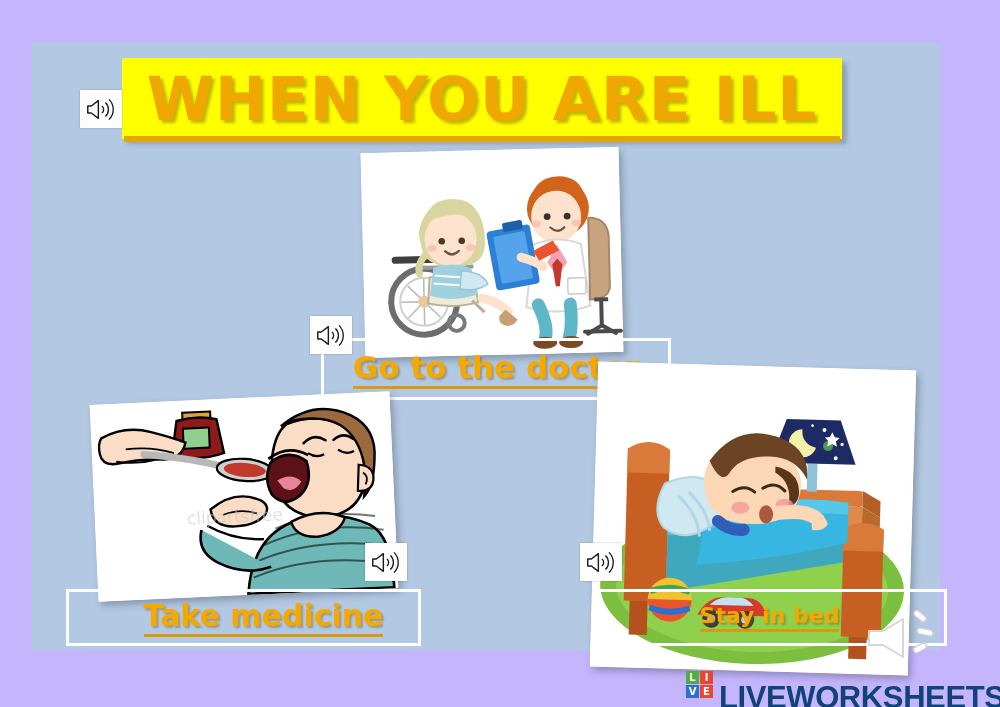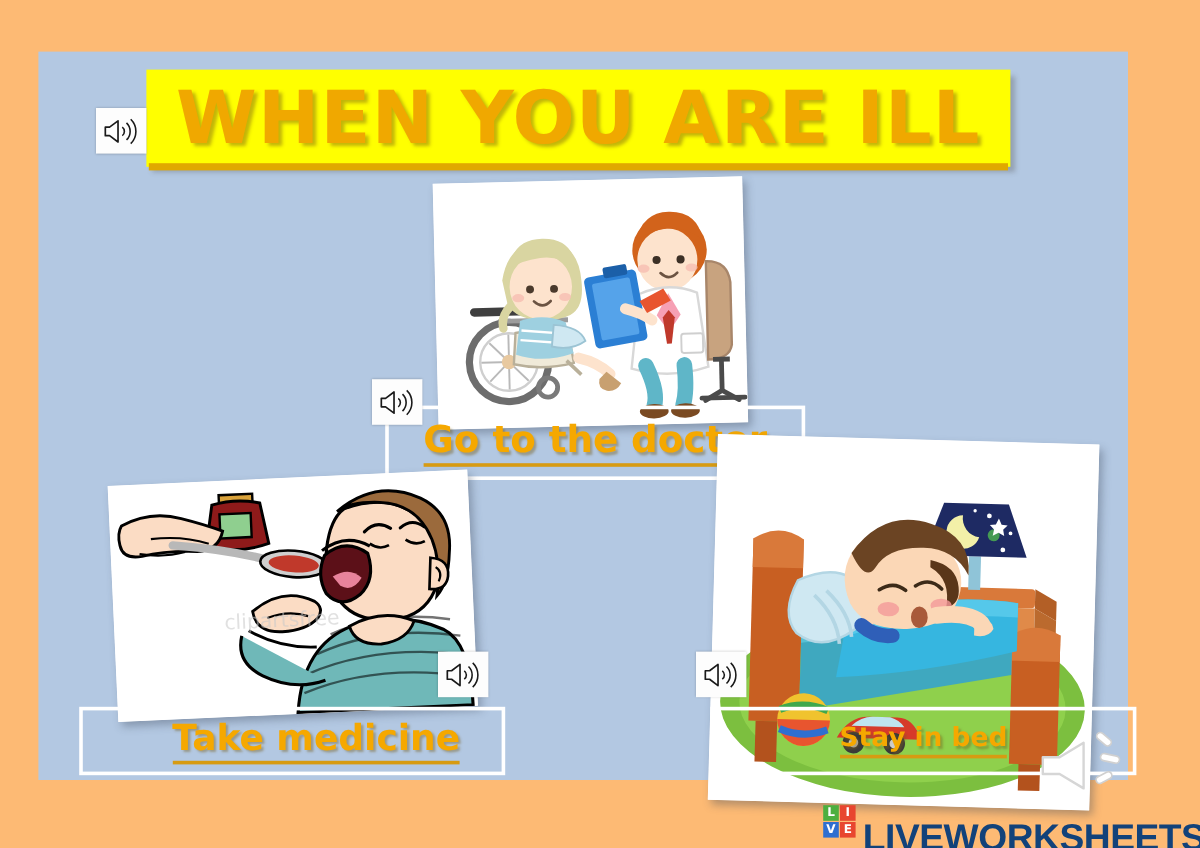--- a/index.html
+++ b/index.html
@@ -194,21 +194,21 @@
     white-space: nowrap;
     margin-top: 28px;
   }
 
   
   .art { position: absolute; inset: 0; }
 </style>
 </head>
 <body>
 
-<div id="page" style="background: #fdba74;">
+<div id="page" style="background: #c4b5fd;">
 
   <div id="slide" style="background: rgb(179, 200, 226);">
 
     <div id="title-block">
       <div id="title-highlight" style="background: rgb(255, 255, 0);"></div>
       <div id="title-text" style="color: rgb(240, 168, 0);">WHEN YOU ARE ILL</div>
       <div id="title-underline" style="background: rgb(224, 168, 0);"></div>
     </div>
 
     <div class="photo-card" id="card-doctor">

